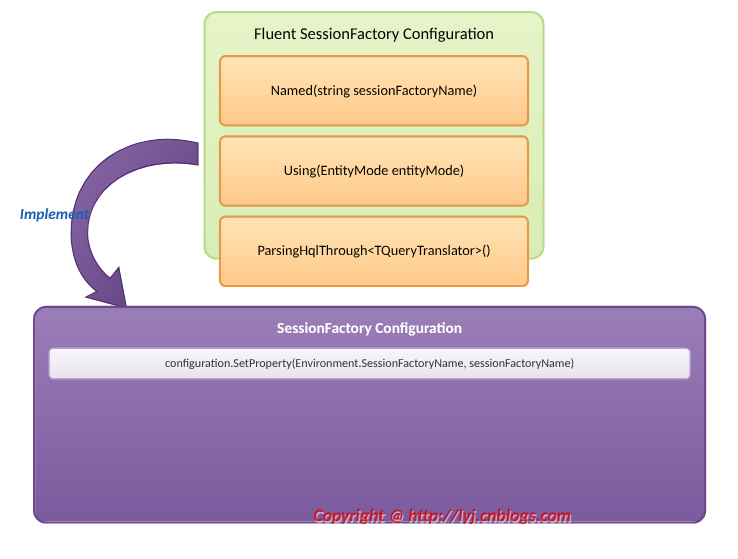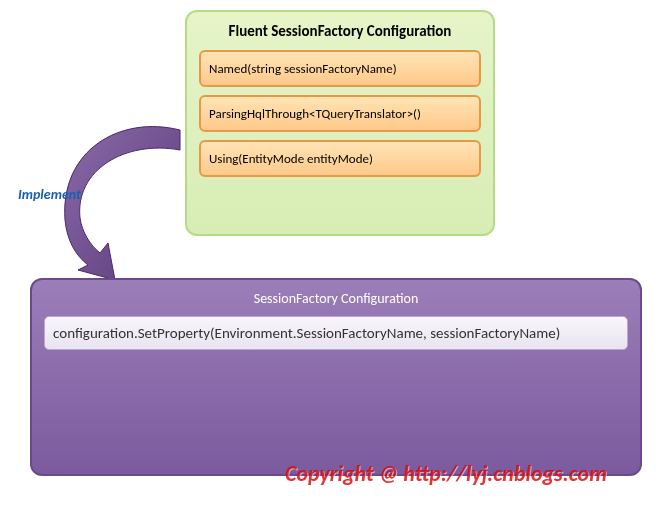--- a/index.html
+++ b/index.html
@@ -1,36 +1,36 @@
 <!DOCTYPE html>
 <html><head>
 <meta charset="utf-8">
 <style>
 *{box-sizing:border-box;margin:0;padding:0}
 body{width:671px;height:508px;background:#fff;font-family:Calibri,Arial,sans-serif;position:relative;overflow:hidden}
 .top-box{position:absolute;left:185px;top:10px;width:310px;height:226px;background:linear-gradient(180deg,#e6f4c8,#d8edb5);border:2px solid #b8d98a;border-radius:12px;padding:10px 12px;text-align:center}
-.top-title{font-size:15px;font-weight:bold;color:#000;margin-bottom:10px}
-.method-box{background:linear-gradient(180deg,#ffe4b5,#ffc98a);border:2px solid #e69a45;border-radius:6px;padding:9px 8px;margin-bottom:8px;font-size:13px;color:#000;text-align:left}
+.top-title{font-size:15px;font-weight:normal;color:#000;margin-bottom:10px}
+.method-box{background:linear-gradient(180deg,#ffe4b5,#ffc98a);border:2px solid #e69a45;border-radius:6px;padding:23px 8px;margin-bottom:8px;font-size:13px;color:#000;text-align:center}
 .method-box:last-child{margin-bottom:0}
 .arrow-wrap{position:absolute;left:40px;top:120px;width:150px;height:165px}
 .impl-label{position:absolute;left:18px;top:186px;font-size:14px;font-weight:bold;font-style:italic;color:#1a5fb4}
 .bottom-box{position:absolute;left:30px;top:278px;width:612px;height:198px;background:linear-gradient(180deg,#9b7eb8,#7c5a9e);border:2px solid #6a4a8c;border-radius:12px;padding:10px 12px;text-align:center}
-.bottom-title{font-size:14px;font-weight:normal;color:#fff;margin-bottom:9px}
-.config-box{background:linear-gradient(180deg,#f8f6fb,#e8e4f0);border:1px solid #bba8d0;border-radius:5px;padding:7px 8px;margin-bottom:7px;font-size:15px;color:#333;text-align:left}
+.bottom-title{font-size:14px;font-weight:bold;color:#fff;margin-bottom:9px}
+.config-box{background:linear-gradient(180deg,#f8f6fb,#e8e4f0);border:1px solid #bba8d0;border-radius:5px;padding:7px 20px;margin-bottom:7px;font-size:11px;color:#333;text-align:center}
 .config-box:last-child{margin-bottom:0}
-.watermark{position:absolute;left:285px;top:460px;font-size:22px;font-weight:bold;font-style:italic;color:rgba(220,0,0,0.8);text-shadow:1px 1px 0 rgba(255,255,255,0.5)}
+.watermark{position:absolute;left:285px;top:460px;font-size:16px;font-weight:bold;font-style:italic;color:rgba(220,0,0,0.8);text-shadow:1px 1px 0 rgba(255,255,255,0.5)}
 </style>
 </head>
 <body>
 
 <div class="top-box">
   <div class="top-title">Fluent SessionFactory  Configuration</div>
   <div class="method-box">Named(string sessionFactoryName)</div>
+  <div class="method-box">Using(EntityMode entityMode)</div>
   <div class="method-box">ParsingHqlThrough&lt;TQueryTranslator&gt;()</div>
-  <div class="method-box">Using(EntityMode entityMode)</div>
 </div>
 
 <div class="arrow-wrap">
 <svg width="150" height="165" viewBox="0 0 150 165">
   <defs>
     <linearGradient id="ag" x1="0" y1="0" x2="1" y2="1">
       <stop offset="0" stop-color="#8a6aa8"></stop>
       <stop offset="1" stop-color="#5a3a7a"></stop>
     </linearGradient>
   </defs>

